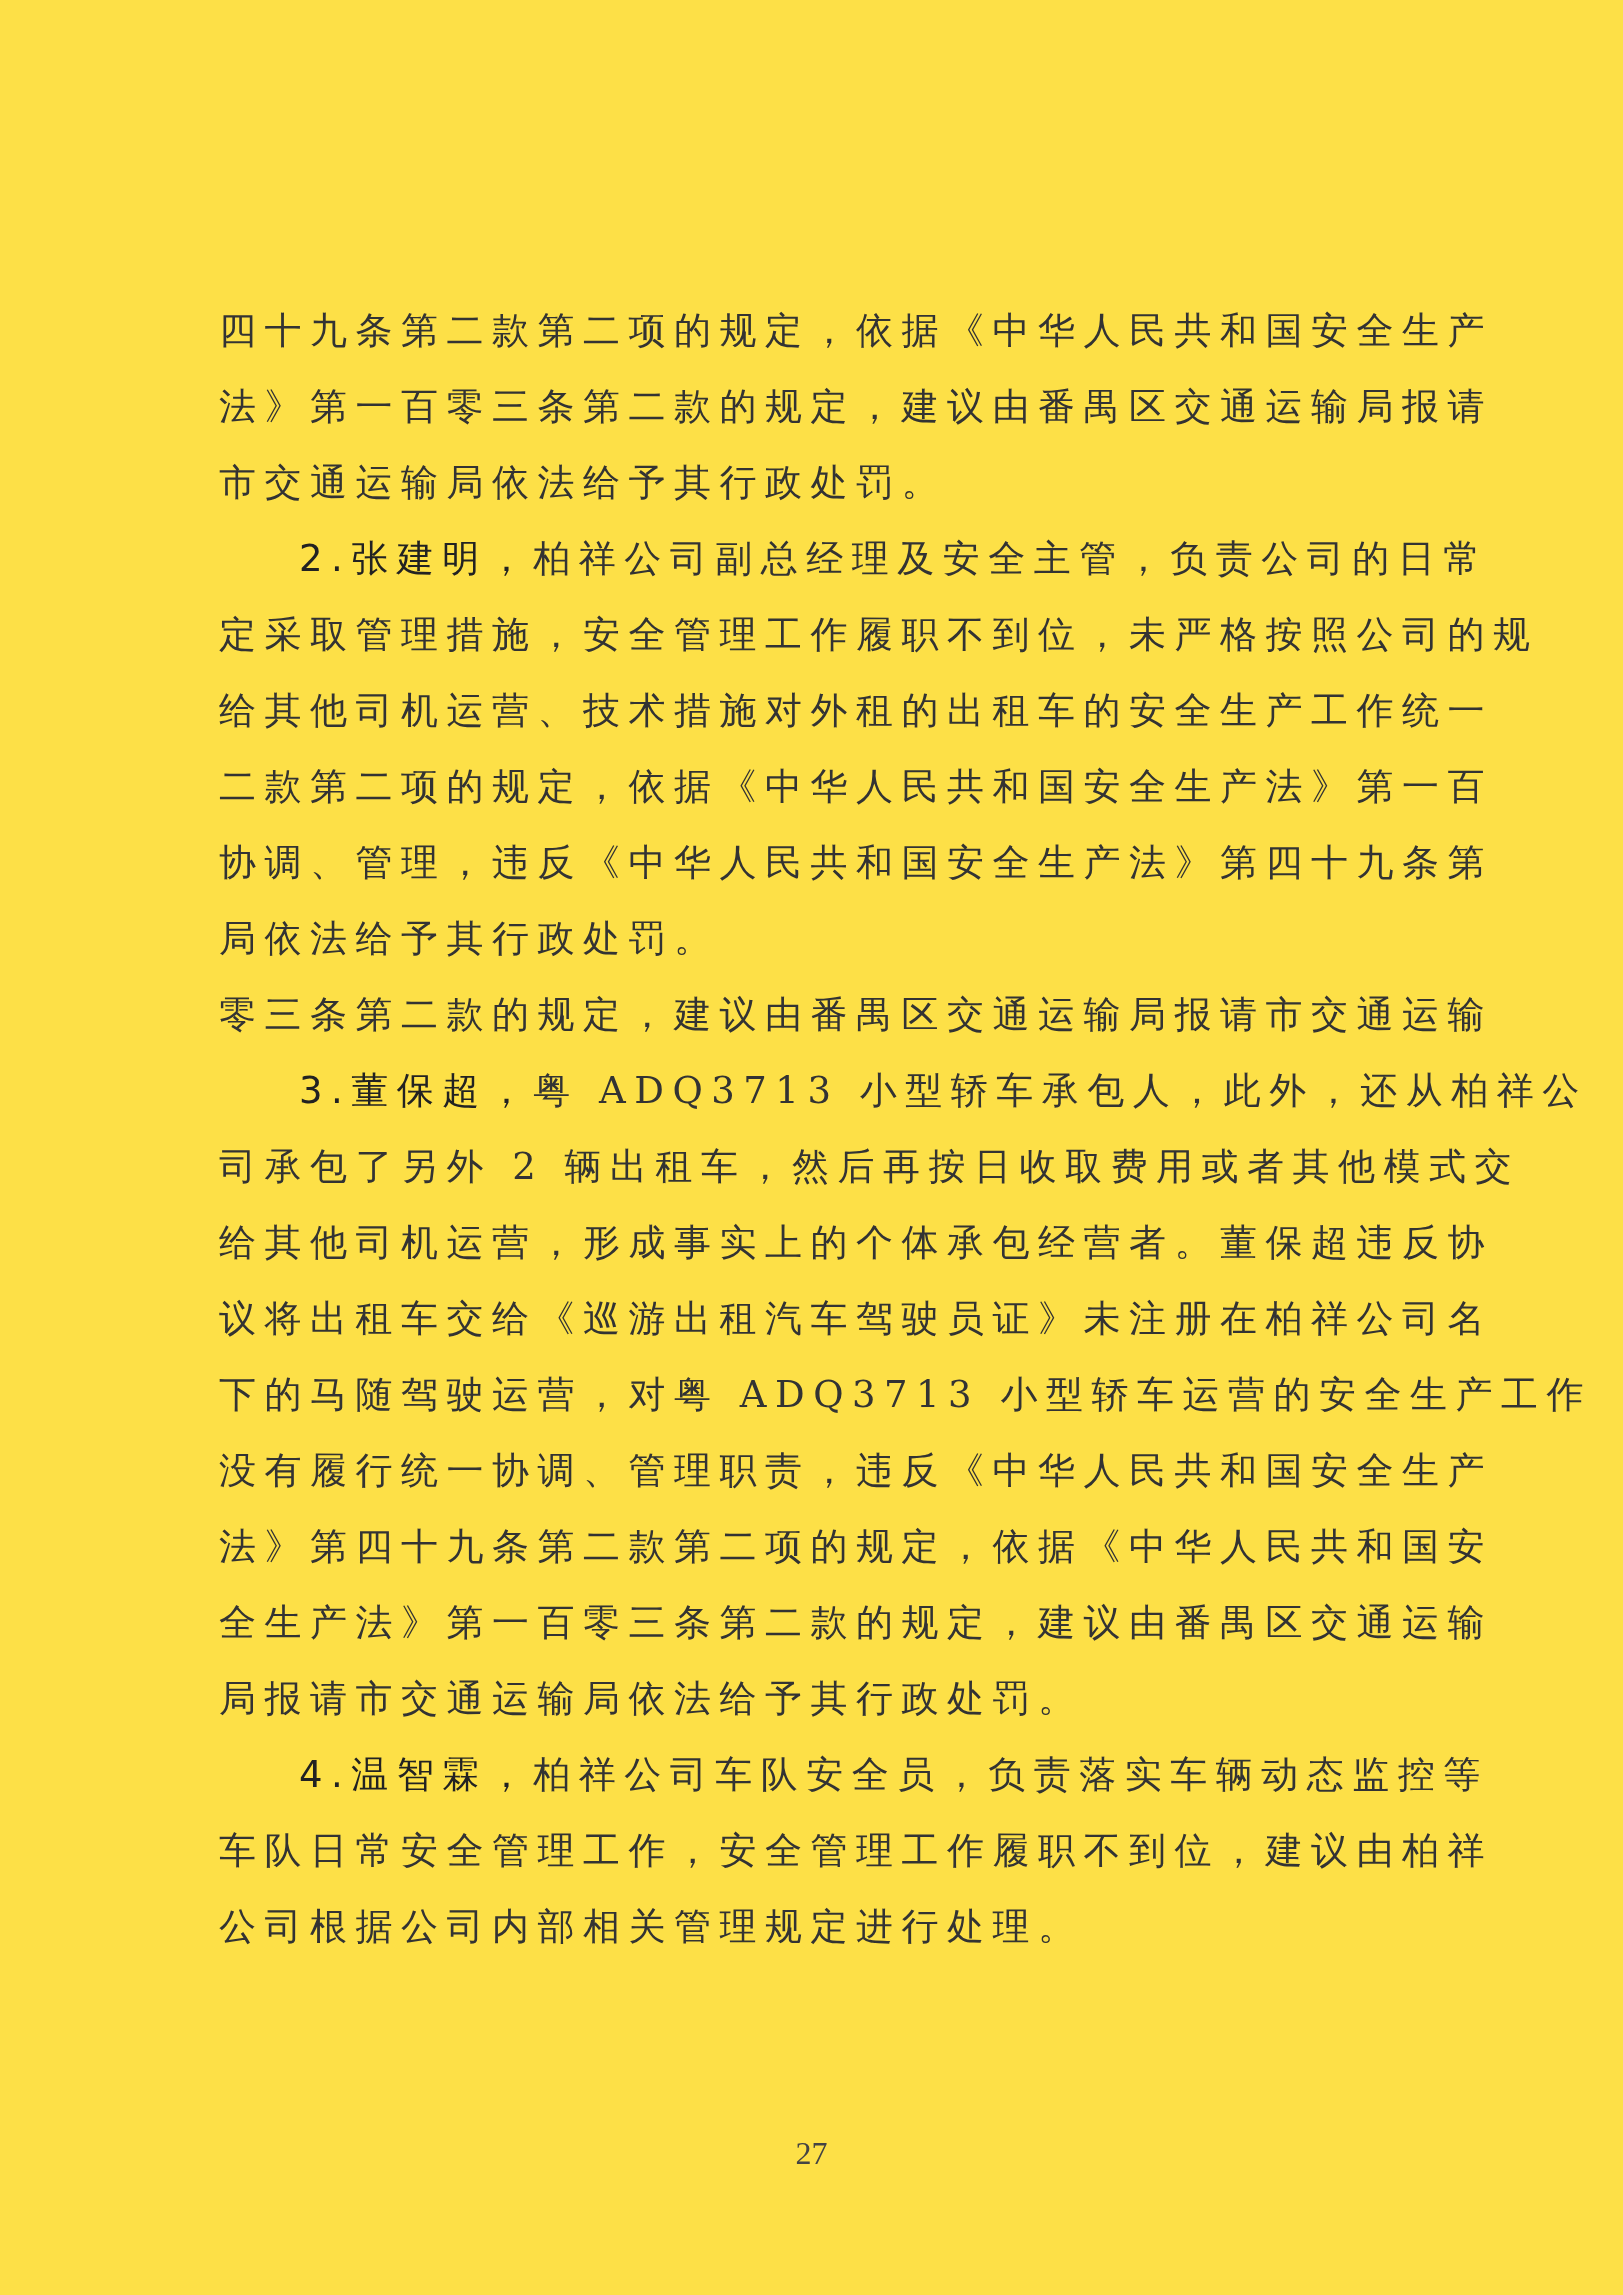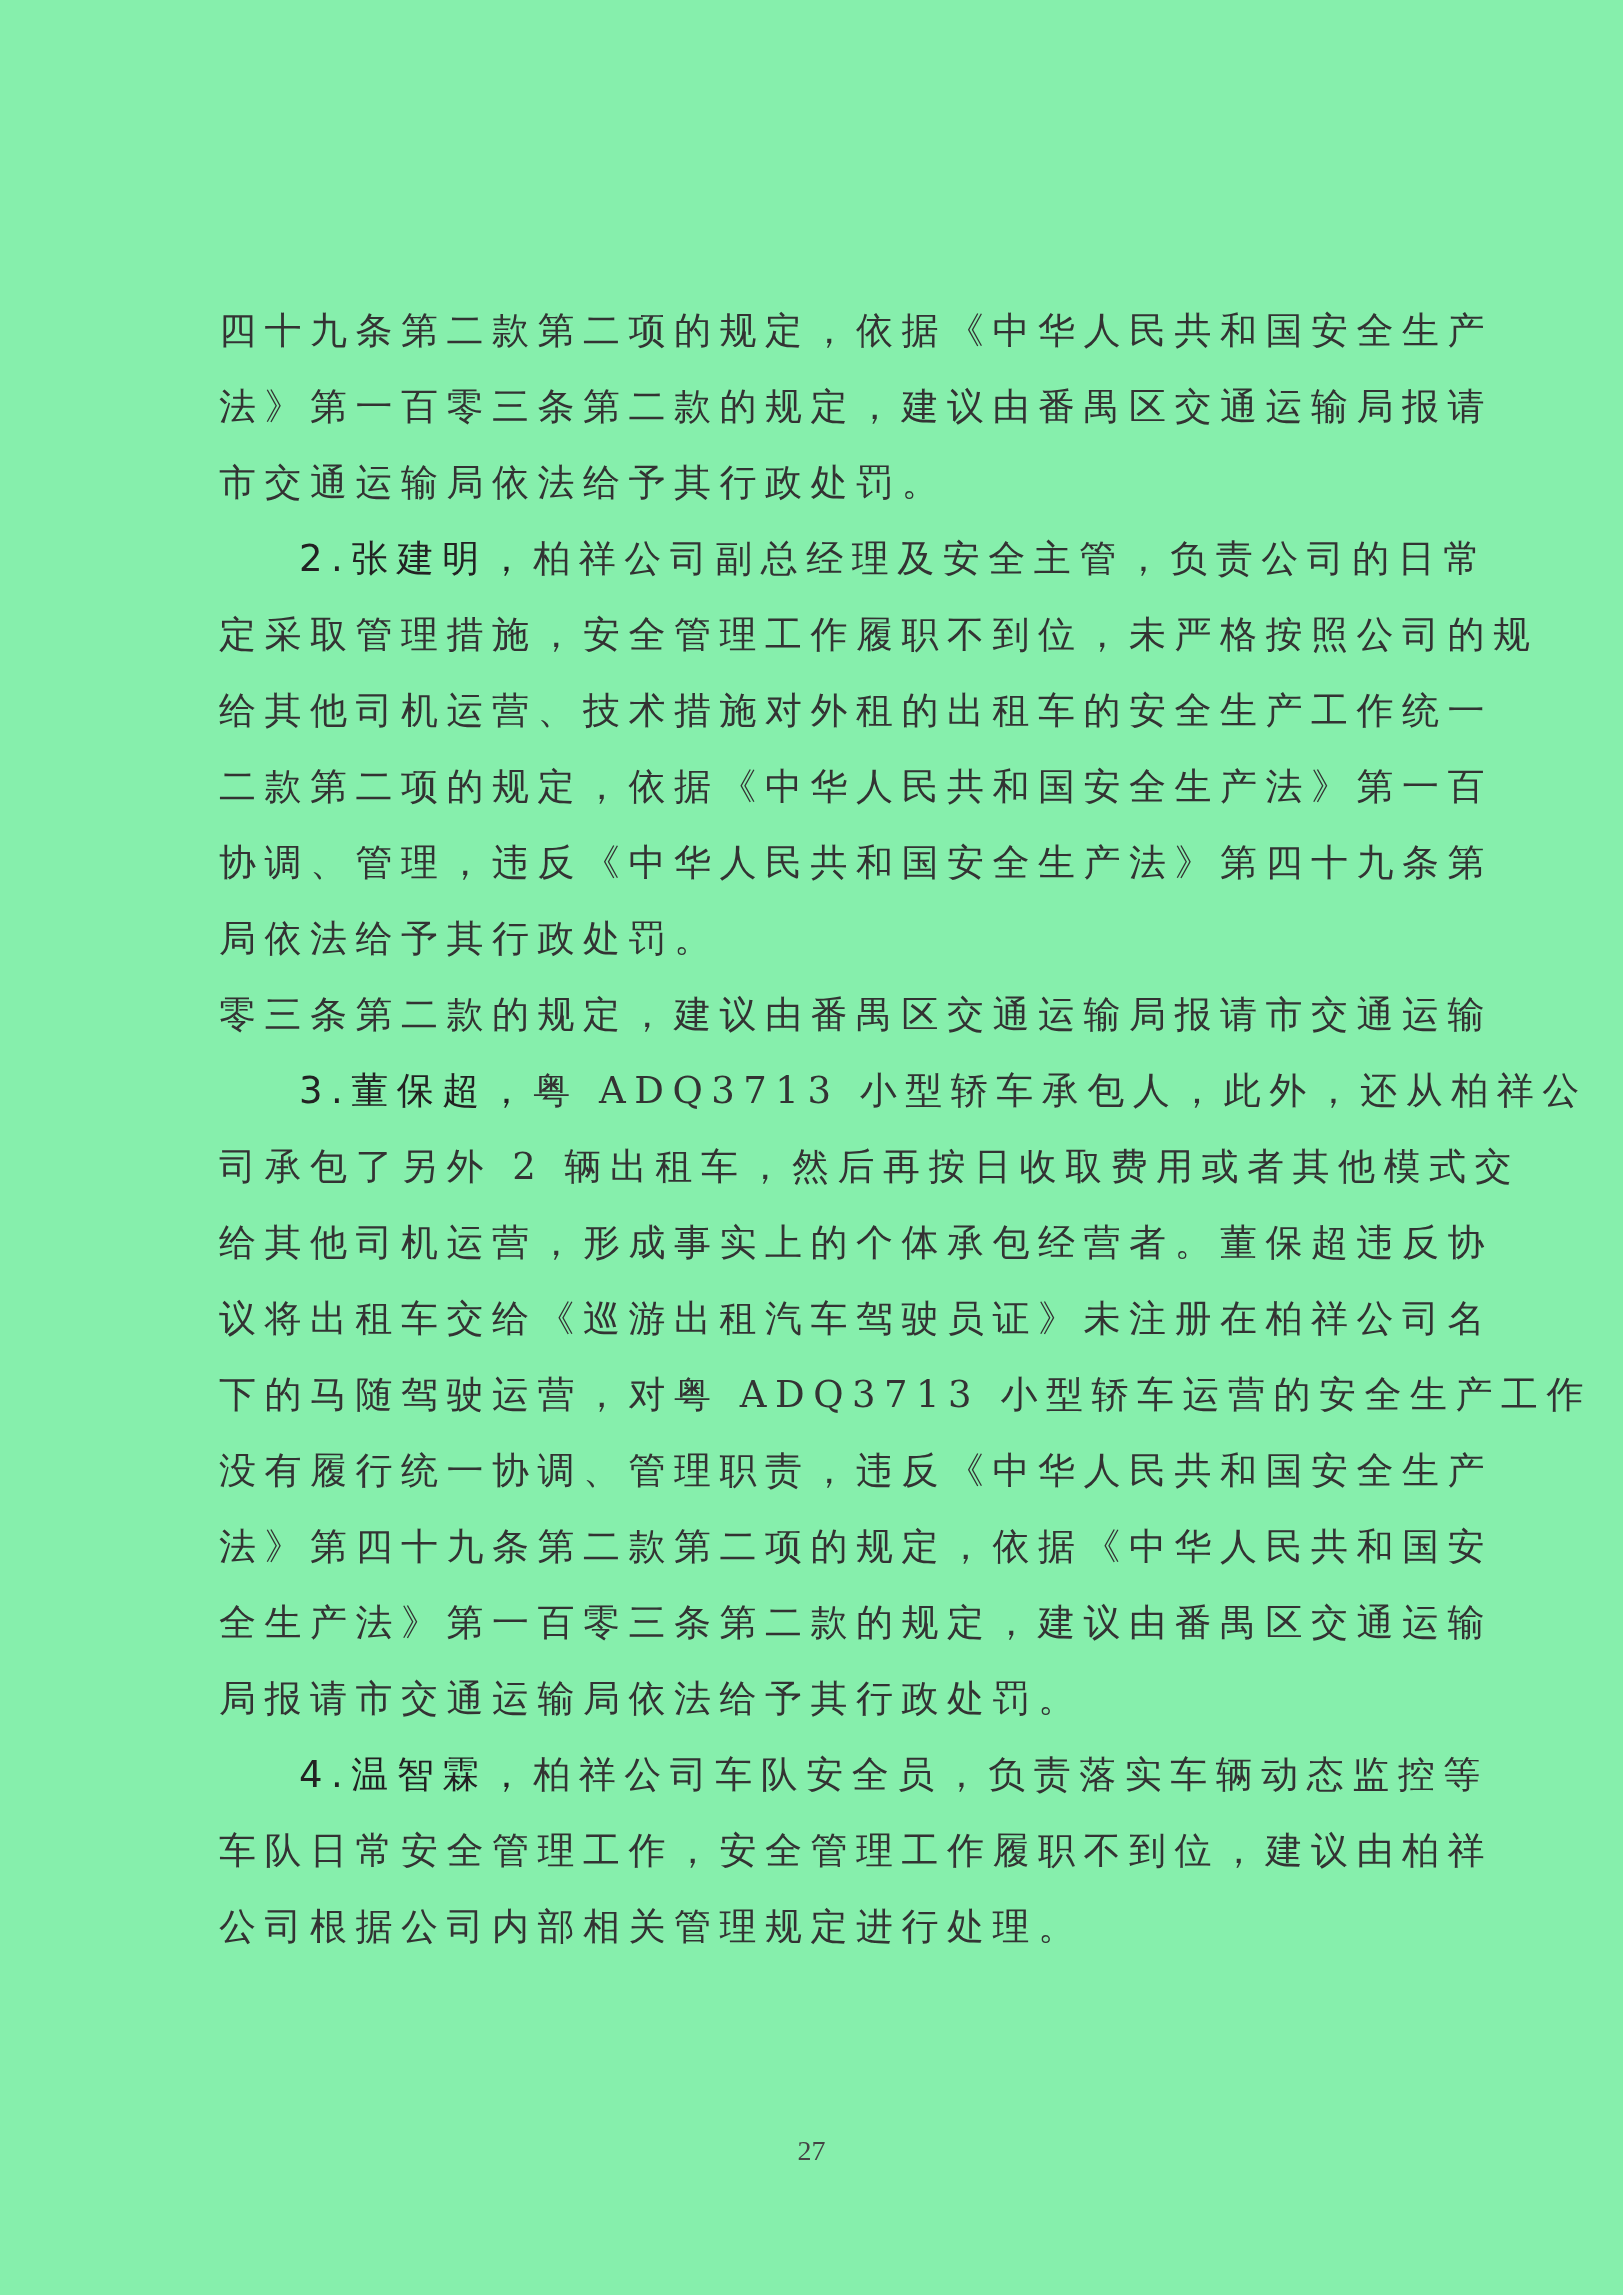--- a/index.html
+++ b/index.html
@@ -1,28 +1,28 @@
 <!DOCTYPE html>
 <html style="font-size:10.5px"><head>
 <meta charset="utf-8">
 <style>
   html, body { margin: 0; padding: 0; background: #ffffff; }
   body { width: 1623px; height: 2295px; position: relative; overflow: hidden; }
-  .page { position: absolute; left: 0; top: 0; width: 1623px; height: 2295px; background: #86efac; }
+  .page { position: absolute; left: 0; top: 0; width: 1623px; height: 2295px; background: #fde047; }
   .body-text {
     position: absolute; left: 219px; top: 293px; width: 1198px;
     font-family: "DejaVu Serif", "Liberation Serif", serif;
     font-size: 37px; line-height: 76px; color: #333333;
   }
   .line { display: block; white-space: nowrap; letter-spacing: 8.5px; height: 76px; }
   .line.indent { padding-left: 80px; }
   .heading { font-weight: normal; color: #222222; font-family: "DejaVu Sans", "Liberation Sans", sans-serif; }
   .page-number {
     position: absolute; left: 0; width: 1623px; top: 2135px; text-align: center;
-    font-family: "Liberation Serif", "DejaVu Serif", serif; font-size: 28px; color: #444444;
+    font-family: "Liberation Serif", "DejaVu Serif", serif; font-size: 32px; color: #444444;
   }
 </style>
 </head>
 <body>
 
 <div class="page">
   <div class="body-text">
 
     <div>
       <span class="line">四十九条第二款第二项的规定，依据《中华人民共和国安全生产</span>

